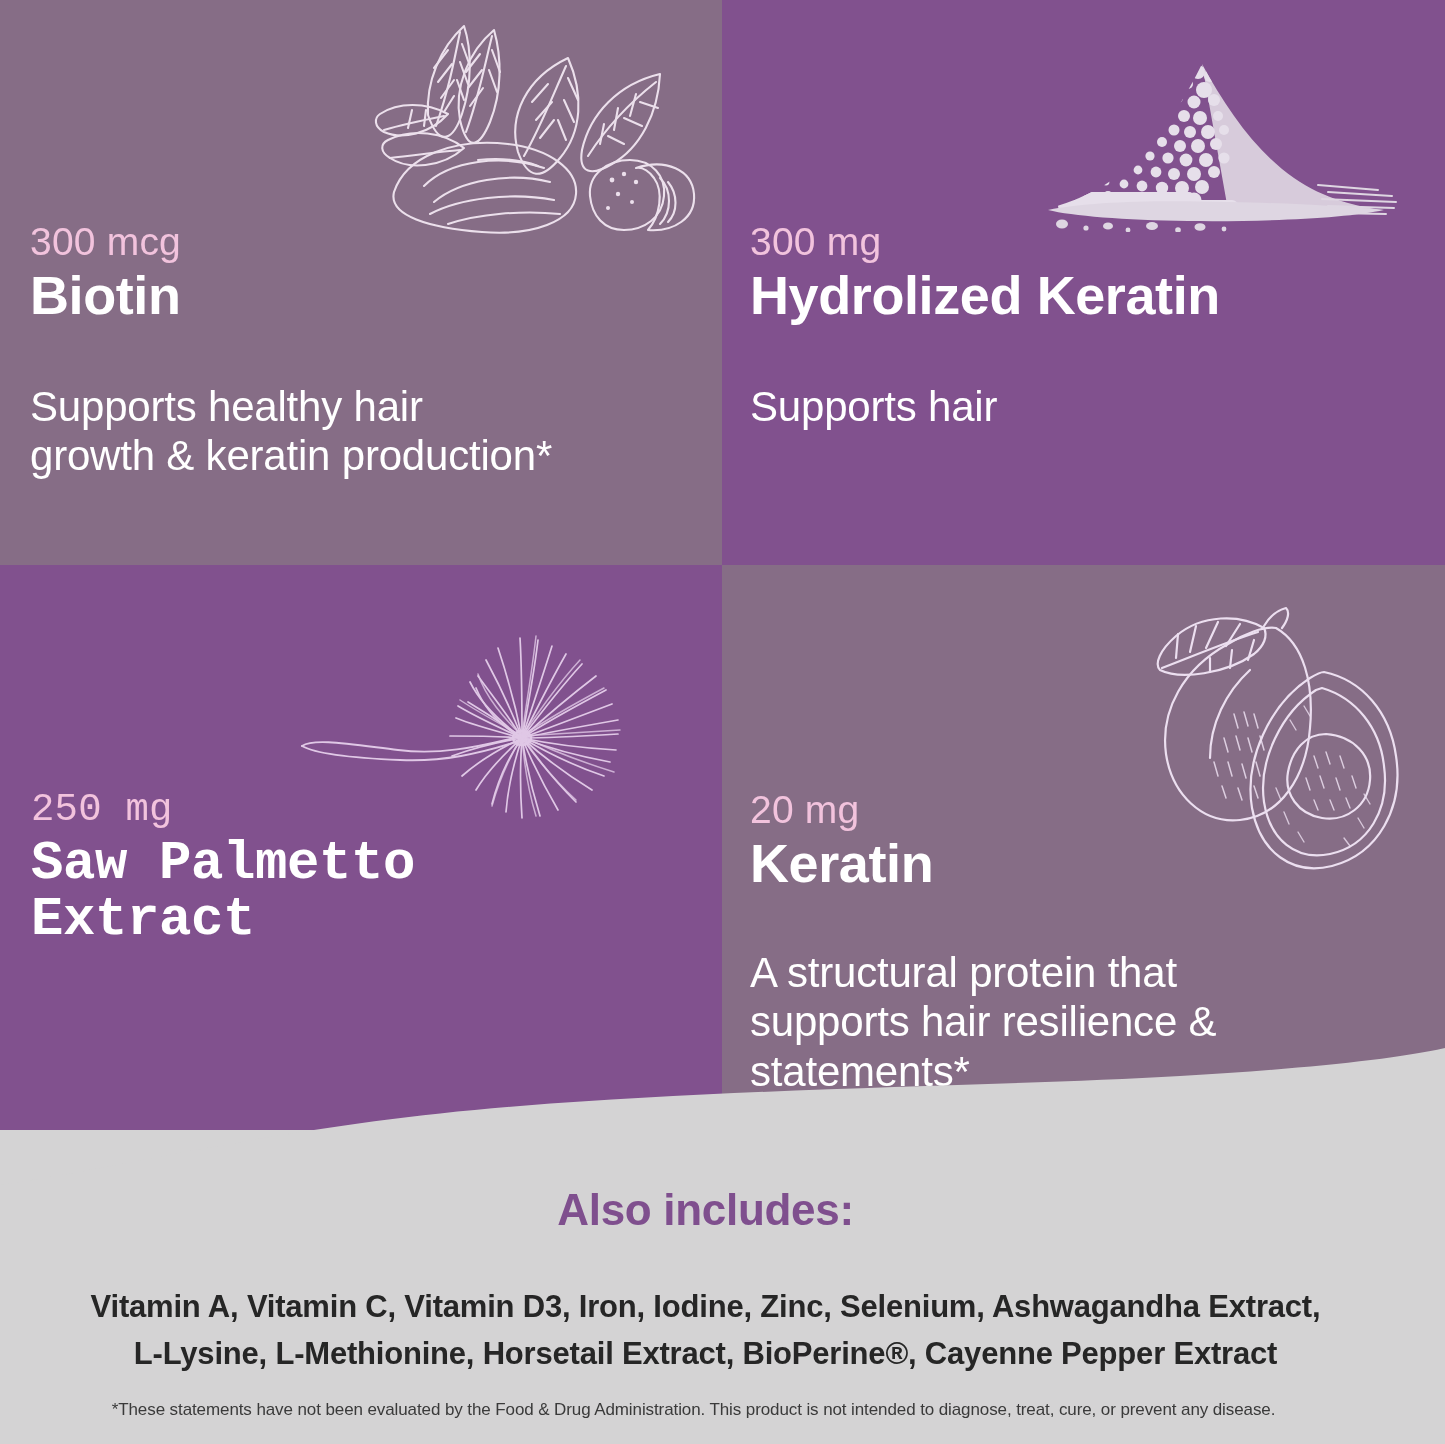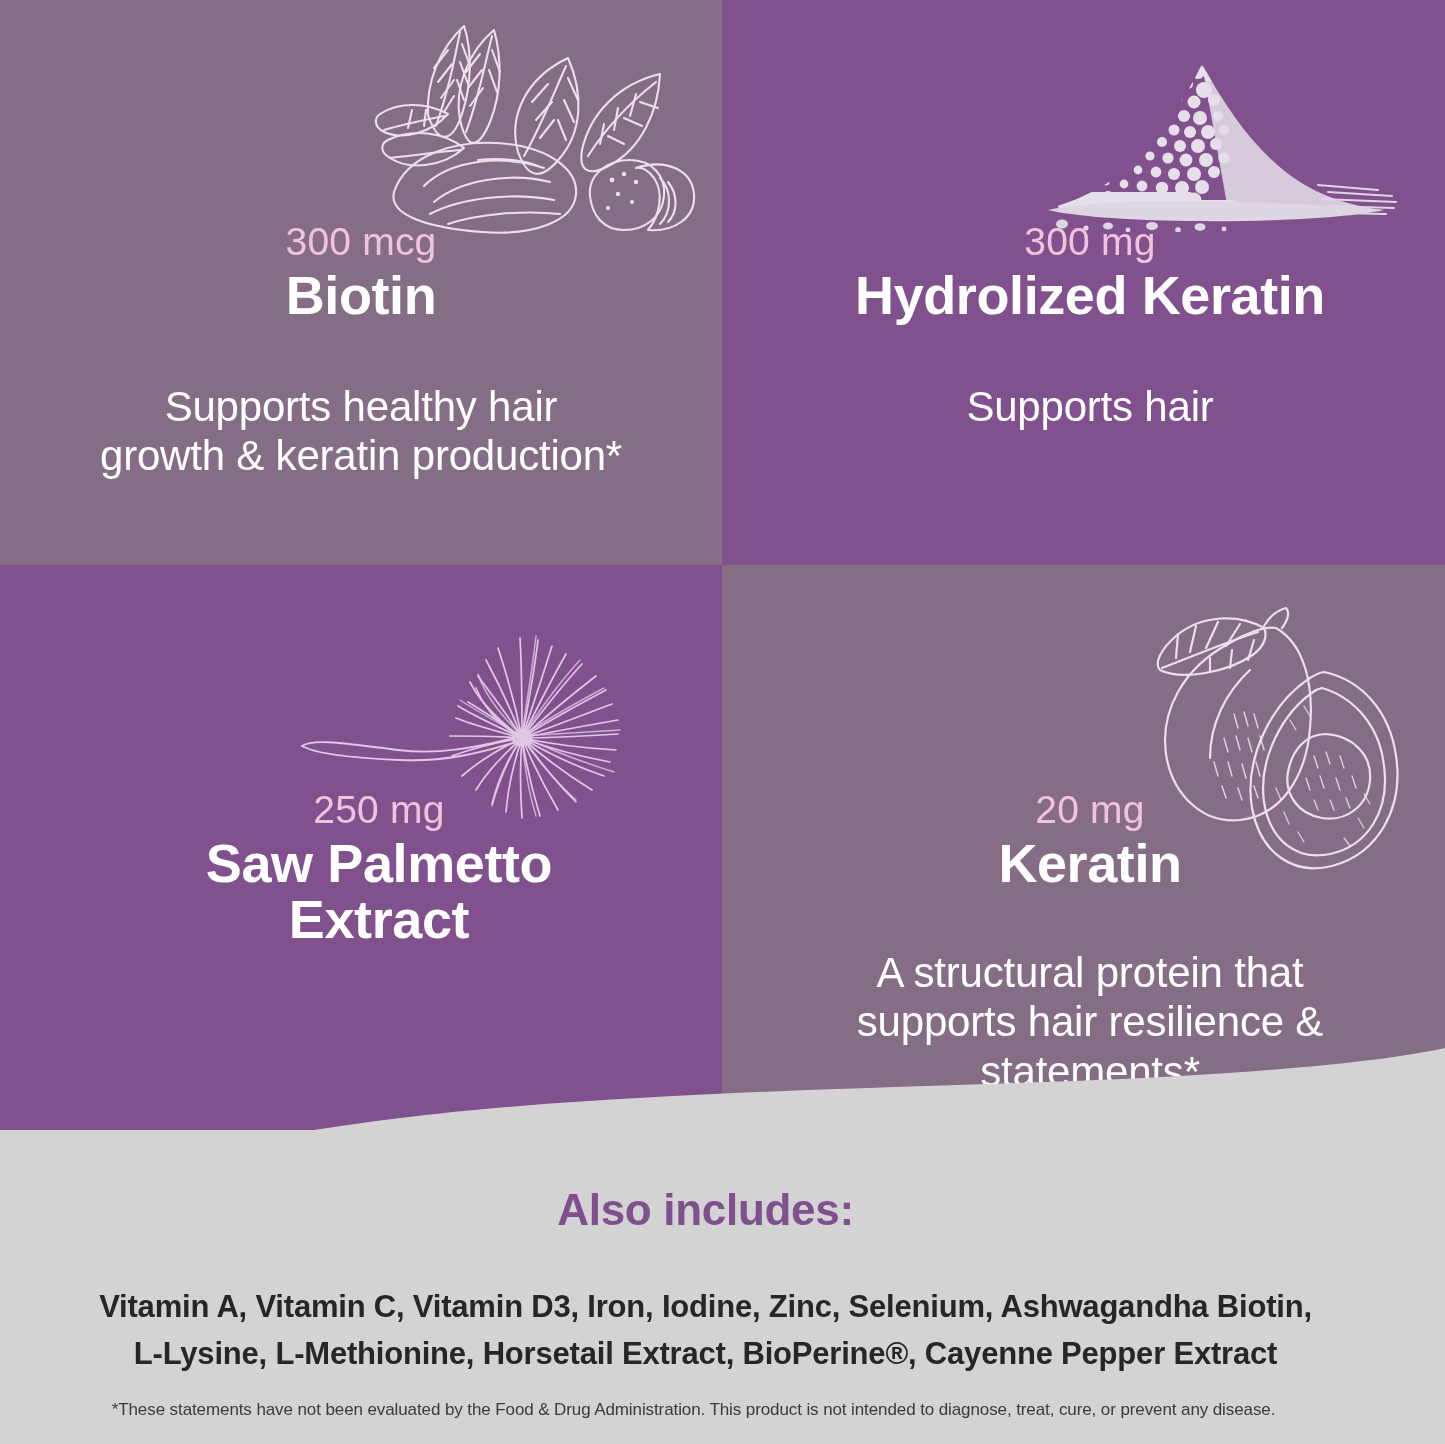--- a/index.html
+++ b/index.html
@@ -51,21 +51,21 @@
   
   .illus {
     position: absolute;
     pointer-events: none;
   }
   .illus svg { display: block; }
 
   
   .txtblock {
     position: absolute;
-    text-align: center;
+    text-align: left;
     box-sizing: border-box;
   }
   .dose {
     color: #f2c3dd;
     font-size: 39px;
     font-weight: 400;
     line-height: 1.05;
     letter-spacing: 0.2px;
     margin: 0 0 5px 0;
   }
@@ -76,27 +76,27 @@
     line-height: 1.03;
     letter-spacing: -0.4px;
     margin: 0;
   }
   .ing-desc {
     color: #ffffff;
     font-size: 42px;
     font-weight: 400;
     line-height: 1.18;
     letter-spacing: -0.2px;
-    margin: 12px;
+    margin: 0;
   }
 
   
   #card-biotin     { left: 30px;  top: 222px; width: 662px; }
   #card-collagen   { left: 750px; top: 222px; width: 680px; }
-  #card-saw        { left: 48px;  top: 790px; width: 662px; }
+  #card-saw        { left: 31px;  top: 790px; width: 662px; font-family: Liberation Mono, monospace; }
   #card-keratin    { left: 750px; top: 790px; width: 680px; }
 
   #card-biotin .ing-desc   { margin-top: 58px; }
   #card-collagen .ing-desc { margin-top: 58px; }
   #card-saw .ing-desc      { margin-top: 14px; }
   #card-keratin .ing-desc  { margin-top: 56px; }
 
   
   .also-section {
     position: absolute;
@@ -416,19 +416,19 @@
   </div>
 
   <div class="wave">
     <svg viewBox="0 0 1445 230" preserveAspectRatio="none">
       <path d="M0 165 C120 148 290 104 520 86 C760 67 1010 66 1180 56 C1300 49 1390 40 1445 28 L1445 230 L0 230 Z" fill="#d4d3d4"></path>
     </svg>
   </div>
 
   <div class="also-section">
     <p class="also-title">Also includes:</p>
-    <p class="also-line">Vitamin A, Vitamin C, Vitamin D3, Iron, Iodine, Zinc, Selenium, Ashwagandha Biotin,</p>
+    <p class="also-line">Vitamin A, Vitamin C, Vitamin D3, Iron, Iodine, Zinc, Selenium, Ashwagandha Extract,</p>
     <p class="also-line">L-Lysine, L-Methionine, Horsetail Extract, BioPerine®, Cayenne Pepper Extract</p>
   </div>
 
   <p class="disclaimer">*These statements have not been evaluated by the Food &amp; Drug Administration. This product is not intended to diagnose, treat, cure, or prevent any disease.</p>
 
 </div>
 
 </body></html>

